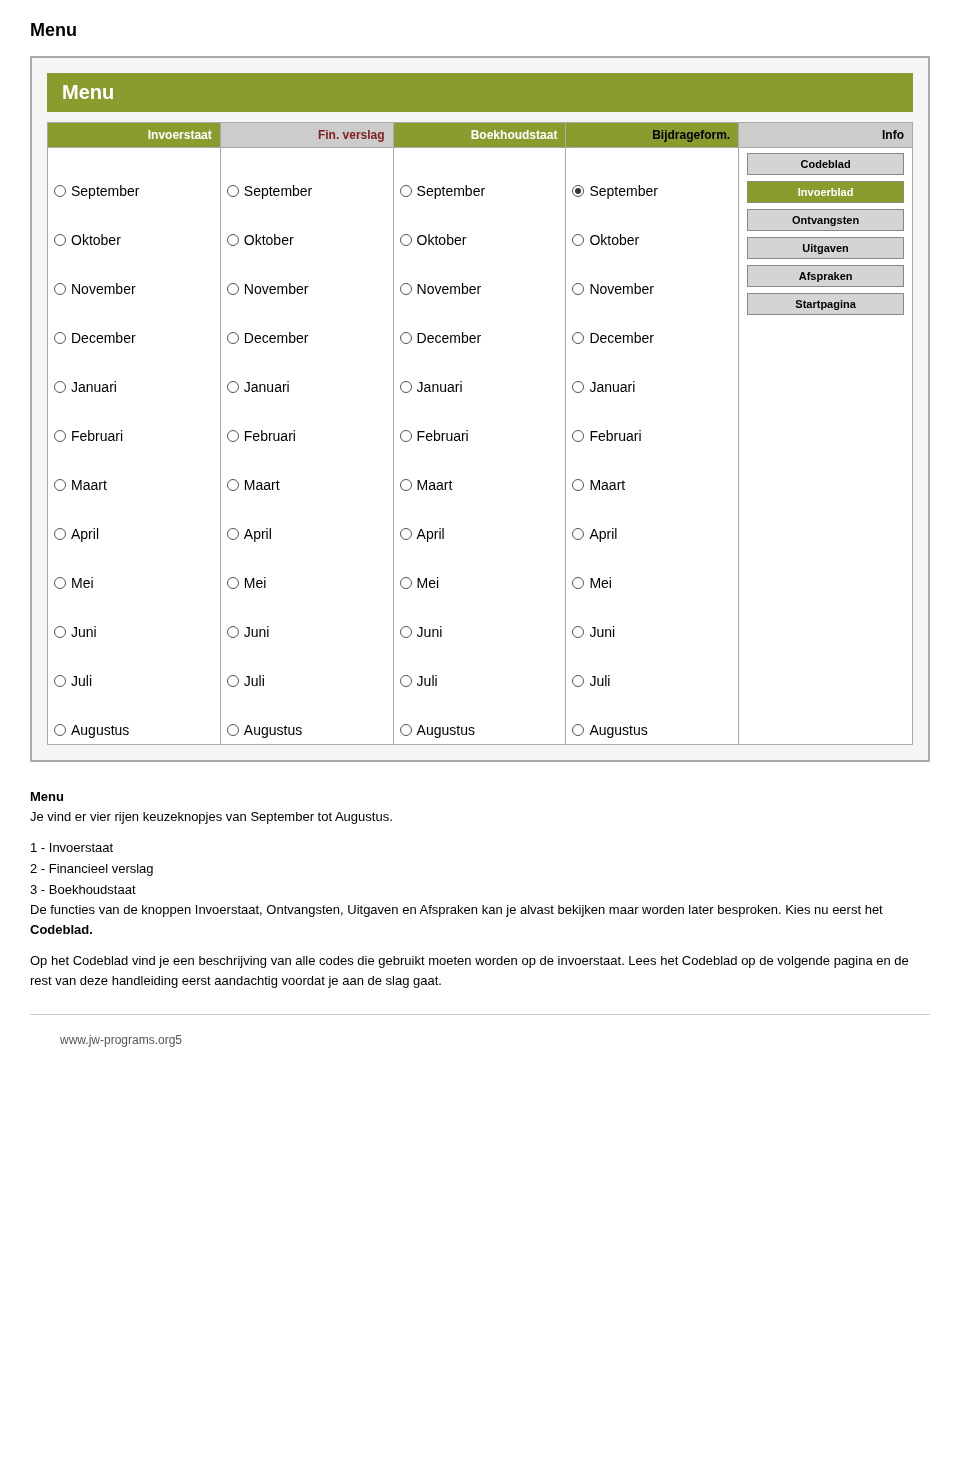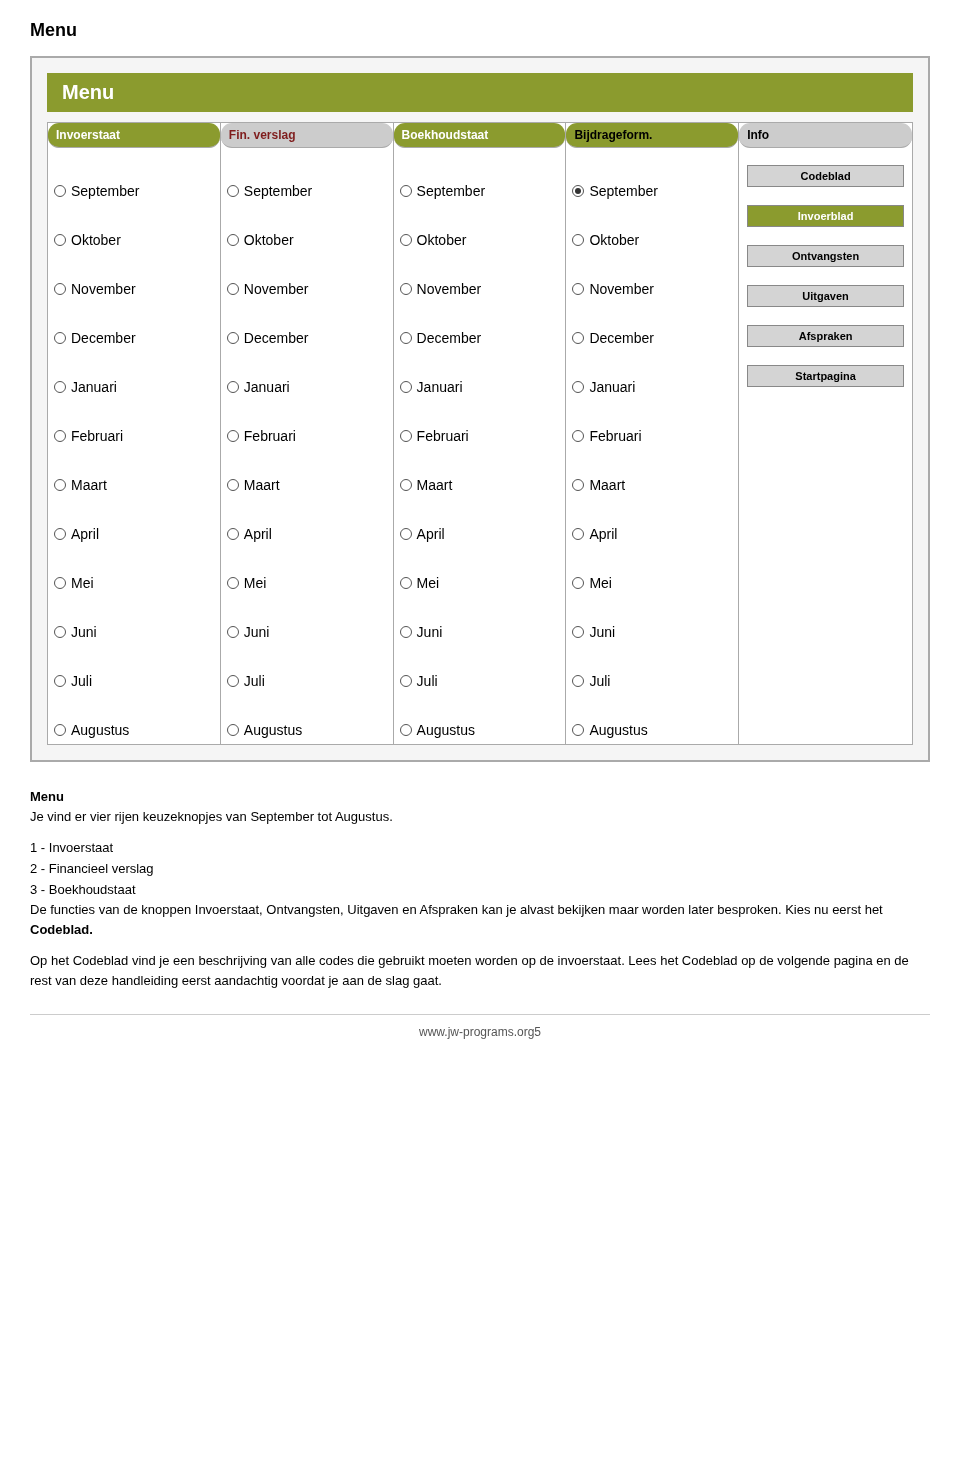--- a/index.html
+++ b/index.html
@@ -48,23 +48,22 @@
       border-right: 1px solid #aaa;
     }
     .menu-column:last-child {
       border-right: none;
     }
 
     .column-header {
       padding: 5px 8px;
       font-weight: bold;
       font-size: 12px;
-      text-align: left;
+      text-align: right;
       border-bottom: 1px solid #aaa;
-      border-radius: 11px;
     }
 
     .col-invoerstaat .column-header {
       background: #8B9B2E;
       color: #fff;
     }
     .col-fin .column-header {
       background: #ccc;
       color: #7f1d1d;
     }
@@ -131,21 +130,20 @@
     .info-btn {
       background: #d4d4d4;
       border: 1px solid #888;
       padding: 4px 8px;
       font-size: 11px;
       font-weight: bold;
       text-align: center;
       cursor: pointer;
       display: block;
       width: 100%;
-      margin-top: 12px;
     }
 
     .info-btn.active {
       background: #8B9B2E;
       color: #fff;
     }
 
     .description-section {
       margin-top: 10px;
     }
@@ -155,22 +153,22 @@
       line-height: 1.5;
       font-size: 13px;
     }
 
     .list-items {
       line-height: 1.6;
     }
 
     .footer {
       display: flex;
-      justify-content: center;
-      padding: 10px 30px;
+      justify-content: flex-start;
+      padding: 18px 30px;
       border-top: 1px solid #ccc;
       font-size: 12px;
       color: #555;
       margin-top: 24px;
     }
   </style>
 </head>
 <body>
 
 <div class="page-container">

